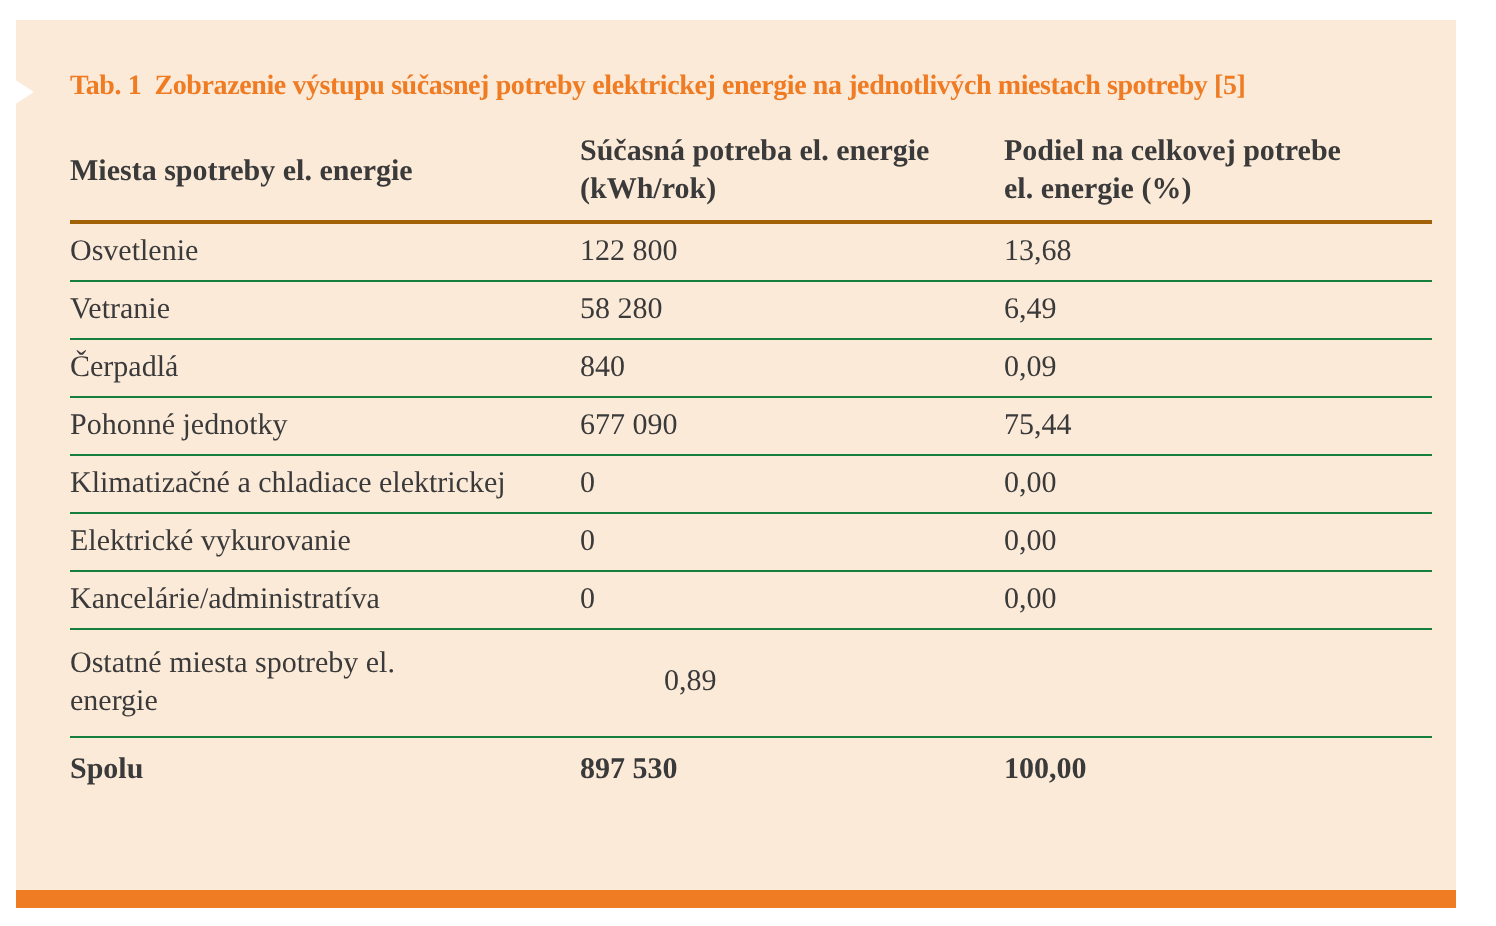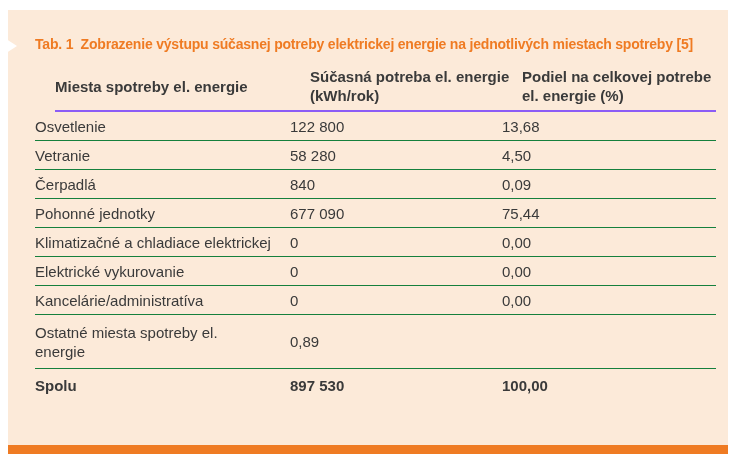--- a/index.html
+++ b/index.html
@@ -1,15 +1,15 @@
 <!DOCTYPE html>
 <html><head>
 <meta charset="utf-8">
 <style>
-  * { margin: 0; padding: 0; box-sizing: border-box; }
+  * { margin: 0; padding: 0; box-sizing: border-box; font-family: Liberation Serif, serif; }
   html, body { width: 748px; height: 463px; }
   body {
     position: relative;
     background: #ffffff;
     font-family: "Liberation Sans", sans-serif;
     color: #3a3a3a;
     overflow: hidden;
   }
   .panel {
     position: absolute;
@@ -46,29 +46,28 @@
     left: 35px; top: 62px;
     width: 681px;
   }
   .thead, .trow {
     display: grid;
     grid-template-columns: 255px 212px 214px;
     align-items: center;
   }
   .thead {
     min-height: 50px;
-    border-bottom: 2px solid #8b5cf6;
+    border-bottom: 2px solid #a16207;
     font-weight: bold;
-    margin-left: 20px;
   }
   .trow {
     min-height: 29px;
     border-bottom: 1px solid #15803d;
   }
-  .trow.tall { min-height: 54px; }
+  .trow.tall { min-height: 54px; gap: 42px; }
   .trow.total {
     min-height: 32px;
     border-bottom: none;
     font-weight: bold;
   }
   .cell {
     font-size: 15px;
     line-height: 19px;
     padding: 4px 0;
   }
@@ -96,21 +95,21 @@
   <div class="trow">
     <div class="cell label">Osvetlenie</div>
     <div class="cell num">122 800</div>
     <div class="cell num">13,68</div>
   </div>
 
 
   <div class="trow">
     <div class="cell label">Vetranie</div>
     <div class="cell num">58 280</div>
-    <div class="cell num">4,50</div>
+    <div class="cell num">6,49</div>
   </div>
 
   <div class="trow">
     <div class="cell label">Čerpadlá</div>
     <div class="cell num">840</div>
     <div class="cell num">0,09</div>
   </div>
 
   <div class="trow">
     <div class="cell label">Pohonné jednotky</div>

